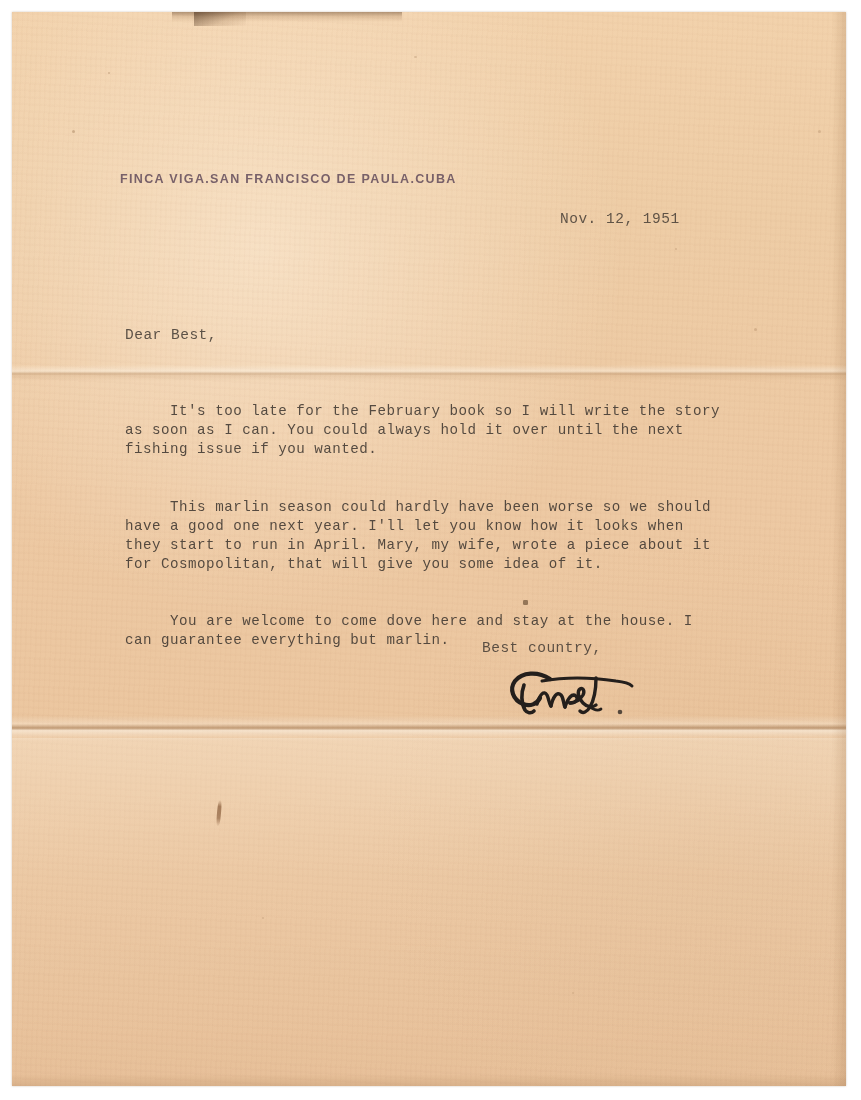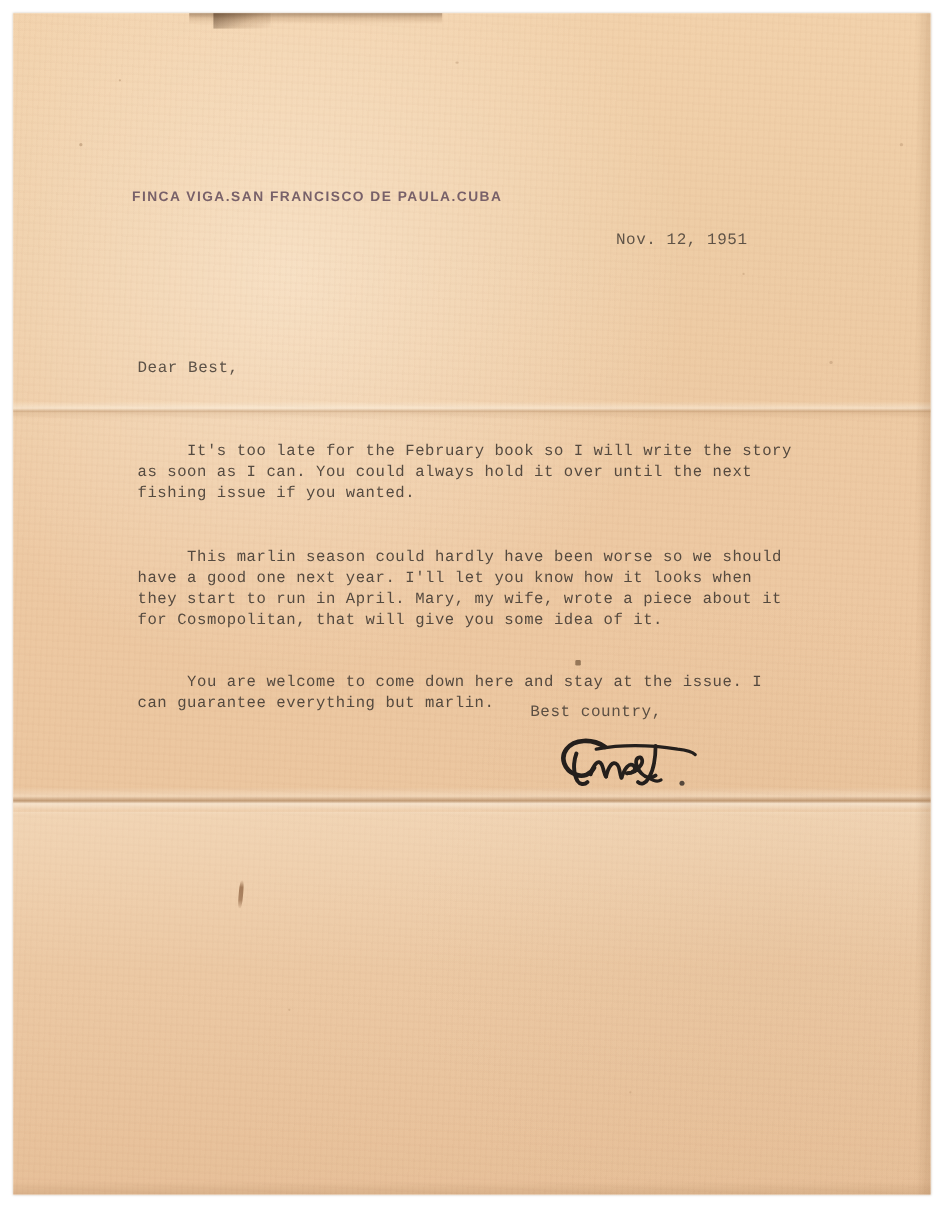--- a/index.html
+++ b/index.html
@@ -241,21 +241,21 @@
     <div class="typed salutation">Dear Best,</div>
 
     <div class="typed body">
       <p>     It's too late for the February book so I will write the story
 as soon as I can. You could always hold it over until the next
 fishing issue if you wanted.</p>
       <p>     This marlin season could hardly have been worse so we should
 have a good one next year. I'll let you know how it looks when
 they start to run in April. Mary, my wife, wrote a piece about it
 for Cosmopolitan, that will give you some idea of it.</p>
-      <p>     You are welcome to come down here and stay at the issue. I
+      <p>     You are welcome to come dove here and stay at the house. I
 can guarantee everything but marlin.</p>
     </div>
 
     <div class="typed closing">Best country,</div>
 
     <div class="signature">
       <svg viewBox="0 0 140 62" xmlns="http://www.w3.org/2000/svg" aria-hidden="true">
         <g fill="none" stroke="#241f1c" stroke-linecap="round" stroke-linejoin="round">
 
           <path d="M46 17 C 34 9, 18 10, 11 19 C 5 27, 9 38, 19 42 C 26 45, 33 42, 36 36" stroke-width="4.2"></path>

